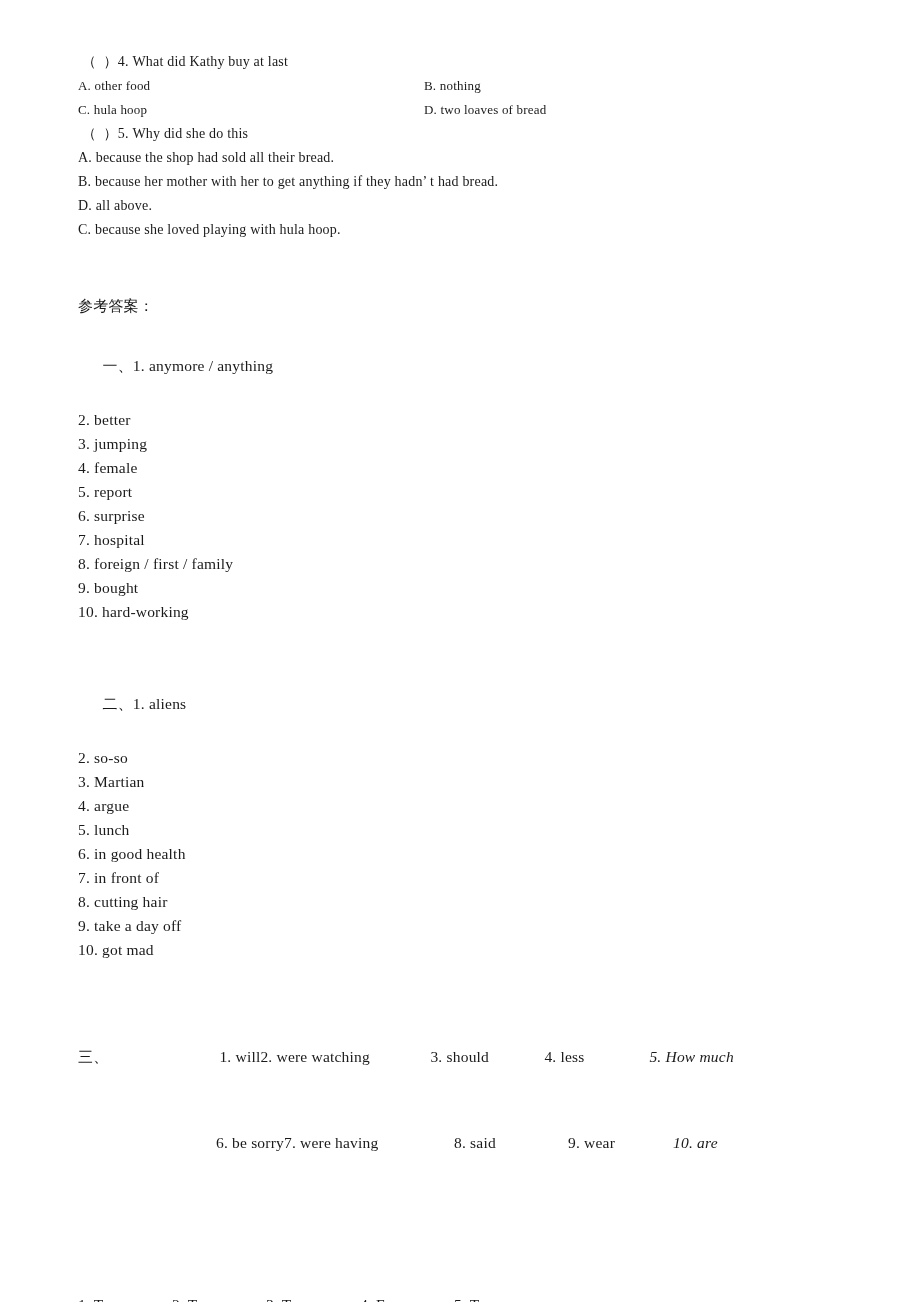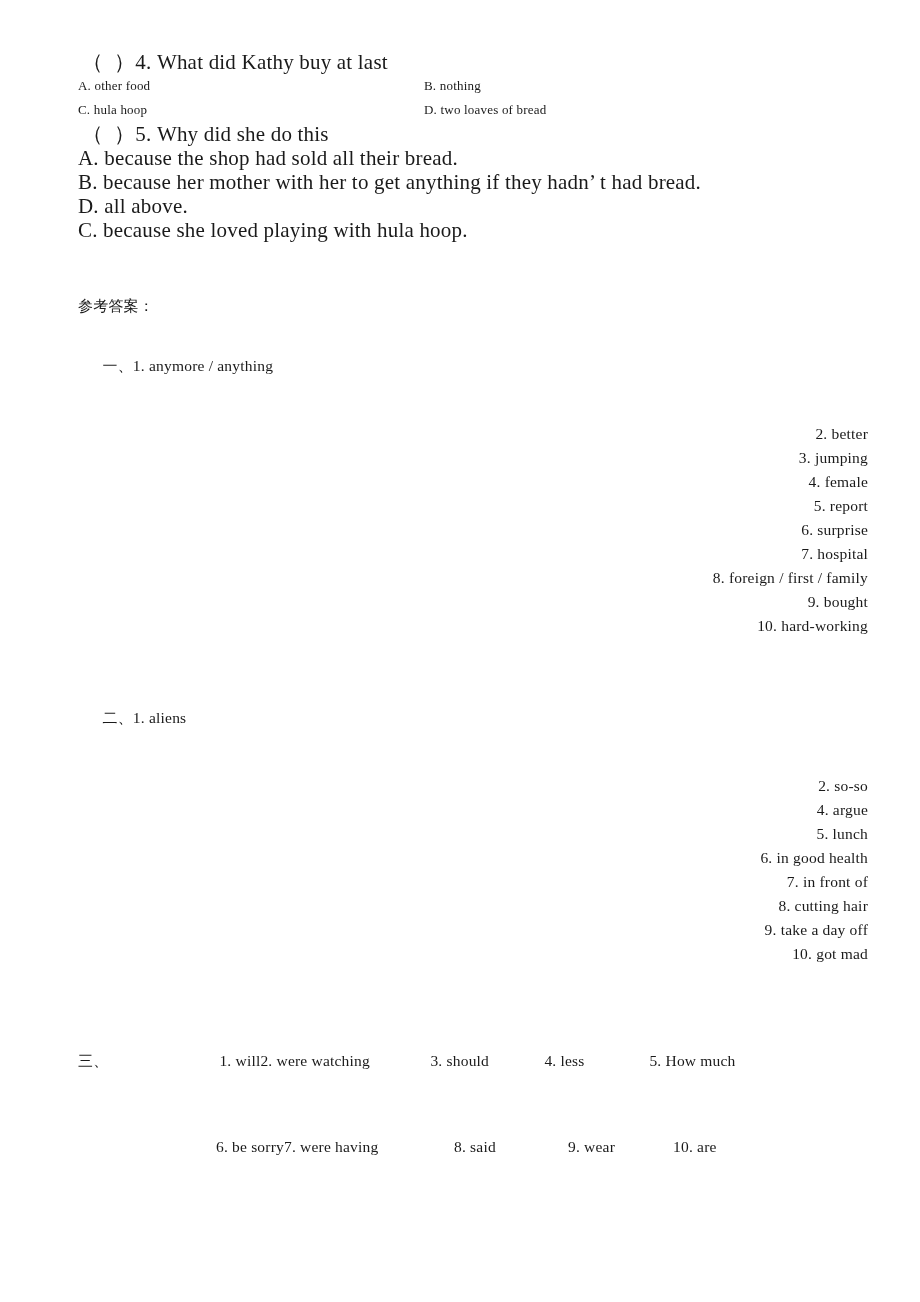--- a/index.html
+++ b/index.html
@@ -22,21 +22,21 @@
   }
   .content {
     position: absolute;
     left: 78px;
     top: 50px;
     width: 790px;
   }
 
   
   .line {
-    font-size: 21px;
+    font-size: 14px;
     line-height: 24px;
     white-space: pre;
     letter-spacing: 0.2px;
     color: #1a1a1a;
   }
   .line.q {
     text-indent: 4px;
   }
   .line.cn {
     font-family: "DejaVu Sans", "Liberation Sans", sans-serif;
@@ -71,22 +71,21 @@
     font-family: "DejaVu Sans", "Liberation Sans", sans-serif;
     font-size: 15px;
   }
   .ans-item {
     font-size: 15.5px;
     line-height: 24px;
     white-space: pre;
     letter-spacing: 0.2px;
   }
   .ans-list {
-    margin-top: 20px;
-    text-align: right;
+    margin-top: 6px;
   }
 
   
   .grid-sec {
     font-size: 15.5px;
     line-height: 24px;
     white-space: pre;
     letter-spacing: 0.2px;
   }
   .grid-row {
@@ -104,21 +103,21 @@
     flex: 0 0 auto;
     white-space: pre;
   }
   .grid-row.indented { padding-left: 22px; }
 
   
   .w-s3-1 { width: 152px; text-align: right; }
   .w-s3-2 { width: 170px; }
   .w-s3-3 { width: 114px; }
   .w-s3-4 { width: 105px; }
-  .w-s3-5 { width: 120px; }
+  .w-s3-5 { width: 120px; font-style: italic; }
 
   
   .w-s45 { width: 94px; }
 </style>
 </head>
 <body>
 
 <div class="page">
   <div class="content">
 
@@ -162,20 +161,21 @@
       <div class="ans-item">10. hard-working</div>
     </div>
 
     <div class="sp-lg"></div>
 
     <div class="ans-head">
       <span class="cnnum">二</span><span class="cnnum">、</span><span>1. aliens</span>
     </div>
     <div class="ans-list">
       <div class="ans-item">2. so-so</div>
+      <div class="ans-item">3. Martian</div>
       <div class="ans-item">4. argue</div>
       <div class="ans-item">5. lunch</div>
       <div class="ans-item">6. in good health</div>
       <div class="ans-item">7. in front of</div>
       <div class="ans-item">8. cutting hair</div>
       <div class="ans-item">9. take a day off</div>
       <div class="ans-item">10. got mad</div>
     </div>
 
     <div class="sp-md"></div>

